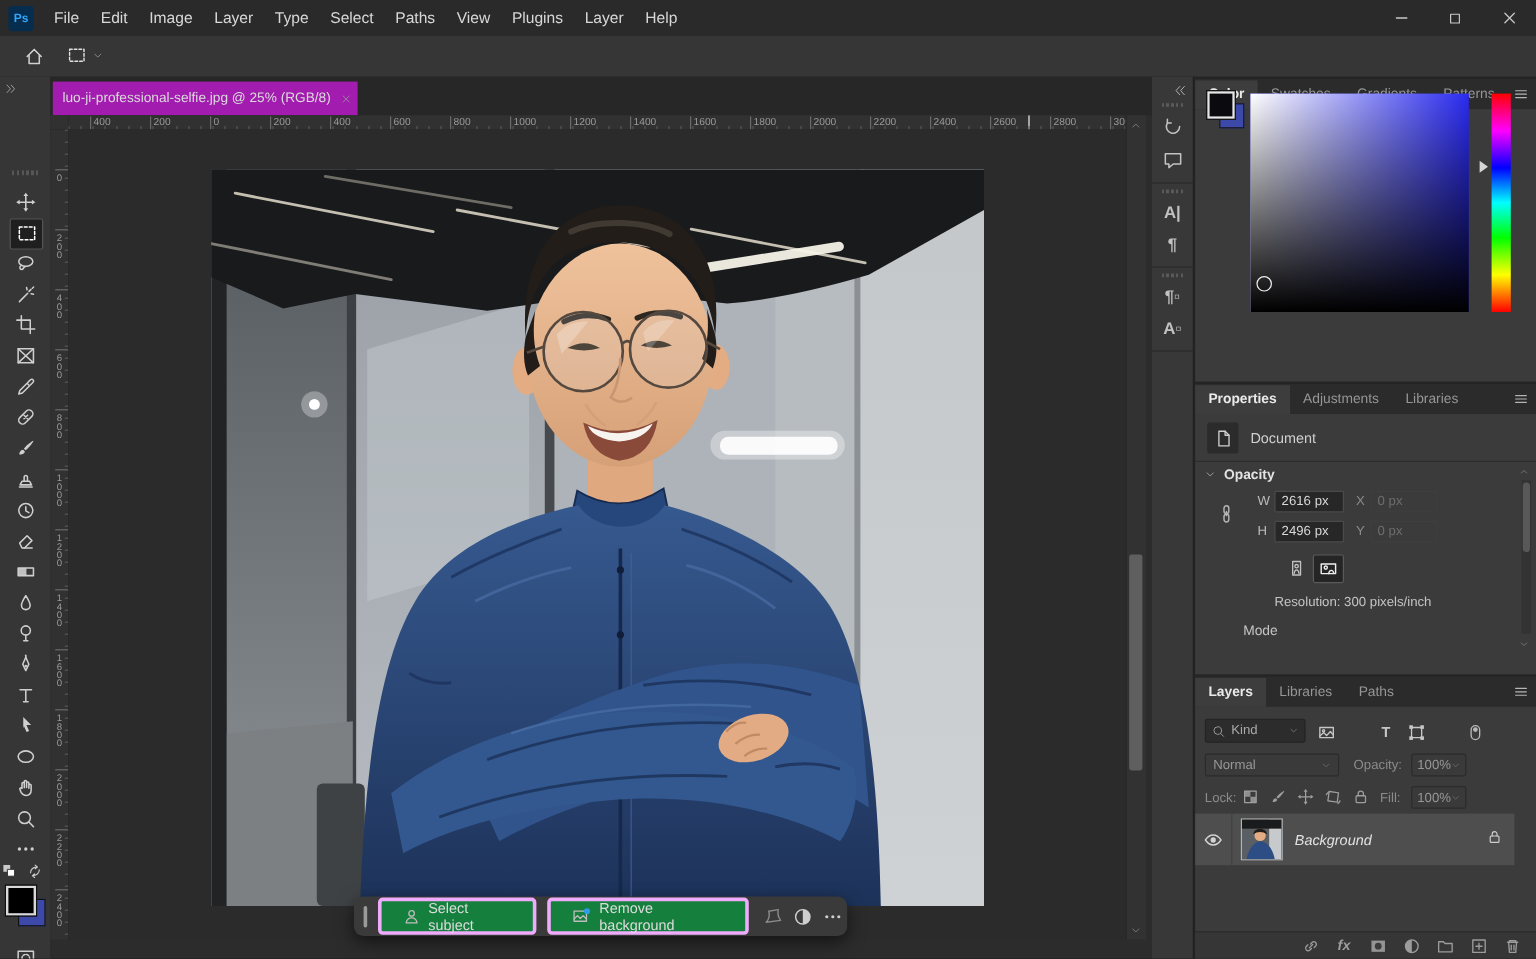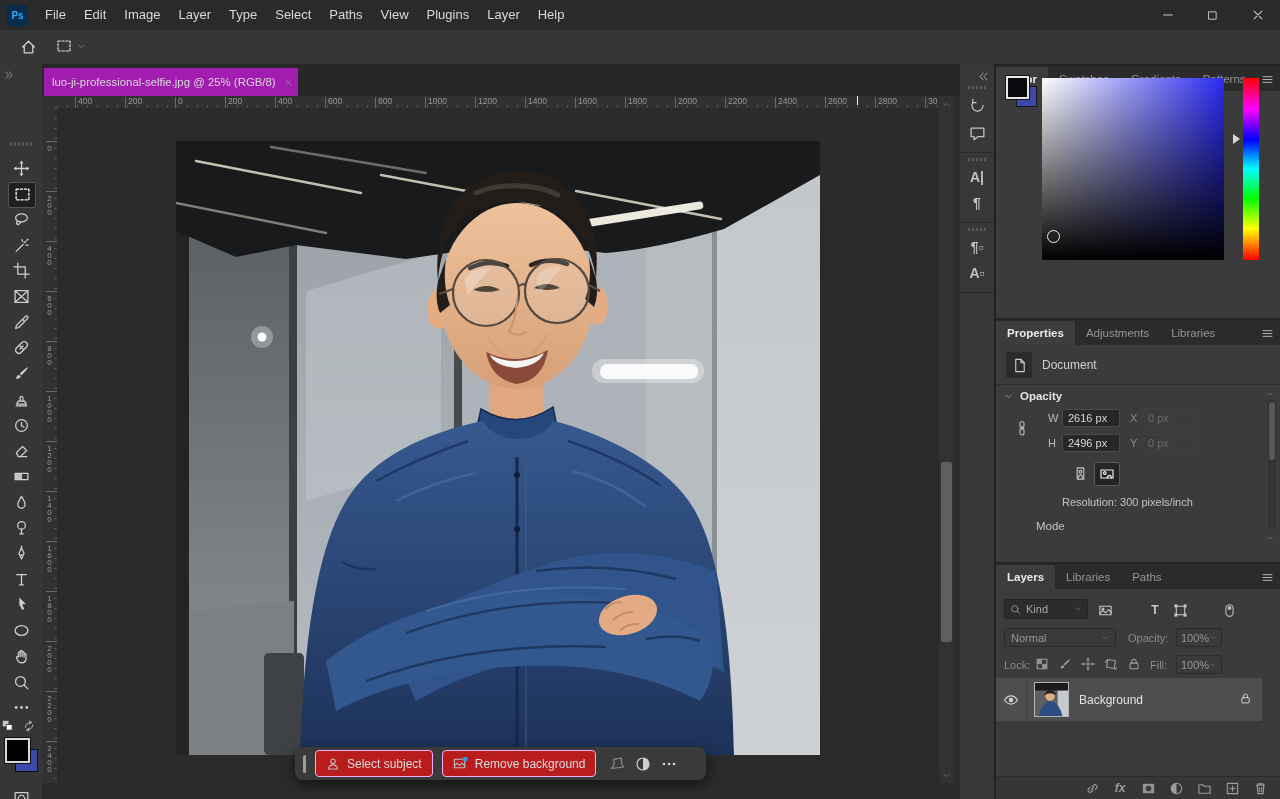--- a/index.html
+++ b/index.html
@@ -68,22 +68,22 @@
   #status-doc{position:absolute;left:70px;top:2px;font-size:10.5px;color:#aeaeae;}
   #status-chev{position:absolute;left:215px;top:2px;color:#999;}
   #hscroll-left{position:absolute;left:234px;top:2px;color:#6e6e6e;}
   #hscroll-track{position:absolute;left:248px;top:3px;width:628px;height:10px;background:#3b3b3b;border-radius:5px;}
   #hscroll-thumb{position:absolute;left:188px;top:0;width:250px;height:10px;background:#6b6b6b;border-radius:5px;}
   #hscroll-right{position:absolute;left:880px;top:2px;color:#6e6e6e;}
   
   #taskbar{left:295px;top:747px;width:411px;height:33px;background:#3a3a3a;border-radius:8px;
            box-shadow:0 5px 14px rgba(0,0,0,.55);display:flex;align-items:center;}
   #tb-handle{width:3px;height:18px;background:#9a9a9a;border-radius:2px;margin-left:8px;}
-  .task-btn{border:1px solid #f0abfc;border-radius:4px;height:25px;display:flex;align-items:center;padding:0 10px;gap:7px;
-            font-size:12px;color:#dcdcdc;background:#b91c1c;margin-left:9px;}
+  .task-btn{border:3px solid #f0abfc;border-radius:4px;height:25px;display:flex;align-items:center;padding:0 18px;gap:7px;
+            font-size:12px;color:#dcdcdc;background:#15803d;margin-left:9px;}
   .task-ico{color:#bdbdbd;display:flex;align-items:center;justify-content:center;width:26px;}
   
   #dock{left:960px;top:64px;width:320px;height:735px;background:#242424;}
   #dock-strip{position:absolute;left:0;top:0;width:34px;height:735px;background:#383838;border-right:1px solid #202020;}
   .strip-collapse{position:absolute;right:5px;top:4px;color:#b5b5b5;}
   .strip-grip{position:absolute;left:8px;width:18px;height:3px;background:repeating-linear-gradient(90deg,#5a5a5a 0 2px,transparent 2px 4px);}
   .strip-ico{position:absolute;left:8px;width:18px;height:18px;color:#c2c2c2;display:flex;align-items:center;justify-content:center;}
   .strip-sep{position:absolute;left:0;width:34px;height:1px;background:#2a2a2a;}
   .pgroup{position:absolute;left:36px;width:284px;background:#3b3b3b;}
   .ptabrow{height:25px;background:#2b2b2b;display:flex;align-items:flex-end;position:relative;}
@@ -113,21 +113,21 @@
   .mini-thumb{position:absolute;left:1px;width:6px;background:#585858;border-radius:3px;}
   
   #kind-box{position:absolute;left:8px;top:35px;width:84px;height:20px;background:#2c2c2c;border:1px solid #242424;border-radius:2px;display:flex;align-items:center;color:#a8a8a8;gap:5px;padding:0 5px;box-sizing:border-box;font-size:11px;}
   .lfilter-ico{position:absolute;top:37px;width:18px;height:18px;color:#c6c6c6;display:flex;align-items:center;justify-content:center;}
   #blend-dd{position:absolute;left:8px;top:64px;width:112px;height:19px;background:#3a3a3a;border:1px solid #2b2b2b;border-radius:2px;display:flex;align-items:center;justify-content:space-between;padding:0 6px;box-sizing:border-box;font-size:11px;color:#979797;}
   .valbox{position:absolute;background:#3a3a3a;border:1px solid #2b2b2b;border-radius:2px;height:19px;display:flex;align-items:center;justify-content:space-between;font-size:11px;color:#979797;padding:0 4px;box-sizing:border-box;}
   .lock-ico{position:absolute;top:92px;width:16px;height:16px;color:#9f9f9f;display:flex;align-items:center;justify-content:center;}
   #layer-row{position:absolute;left:0;top:114px;width:266px;height:43px;background:#4e4e4e;display:flex;align-items:center;}
   #layer-eye{width:30px;display:flex;justify-content:center;color:#d2d2d2;border-right:1px solid #414141;height:43px;align-items:center;}
   #layer-thumb{margin-left:7px;width:35px;height:35px;border:1px solid #b5b5b5;box-sizing:border-box;background:#35393d;}
-  #layer-name{margin-left:10px;font-size:12px;color:#e2e2e2;flex:1;}
+  #layer-name{margin-left:10px;font-size:12px;font-style:italic;color:#e2e2e2;flex:1;}
   #layer-lock{margin-right:10px;color:#cfcfcf;}
   #layers-bottom{position:absolute;left:0;bottom:0;width:284px;height:23px;background:#363636;border-top:1px solid #2b2b2b;display:flex;align-items:center;justify-content:flex-end;gap:12px;padding-right:12px;box-sizing:border-box;}
   .lb-ico{color:#9c9c9c;display:flex;align-items:center;justify-content:center;width:16px;height:16px;font-size:11px;}
   .fx{font-style:italic;font-size:12px;color:#9c9c9c;}
 </style>
 </head>
 <body>
 
 <div id="app">
 

